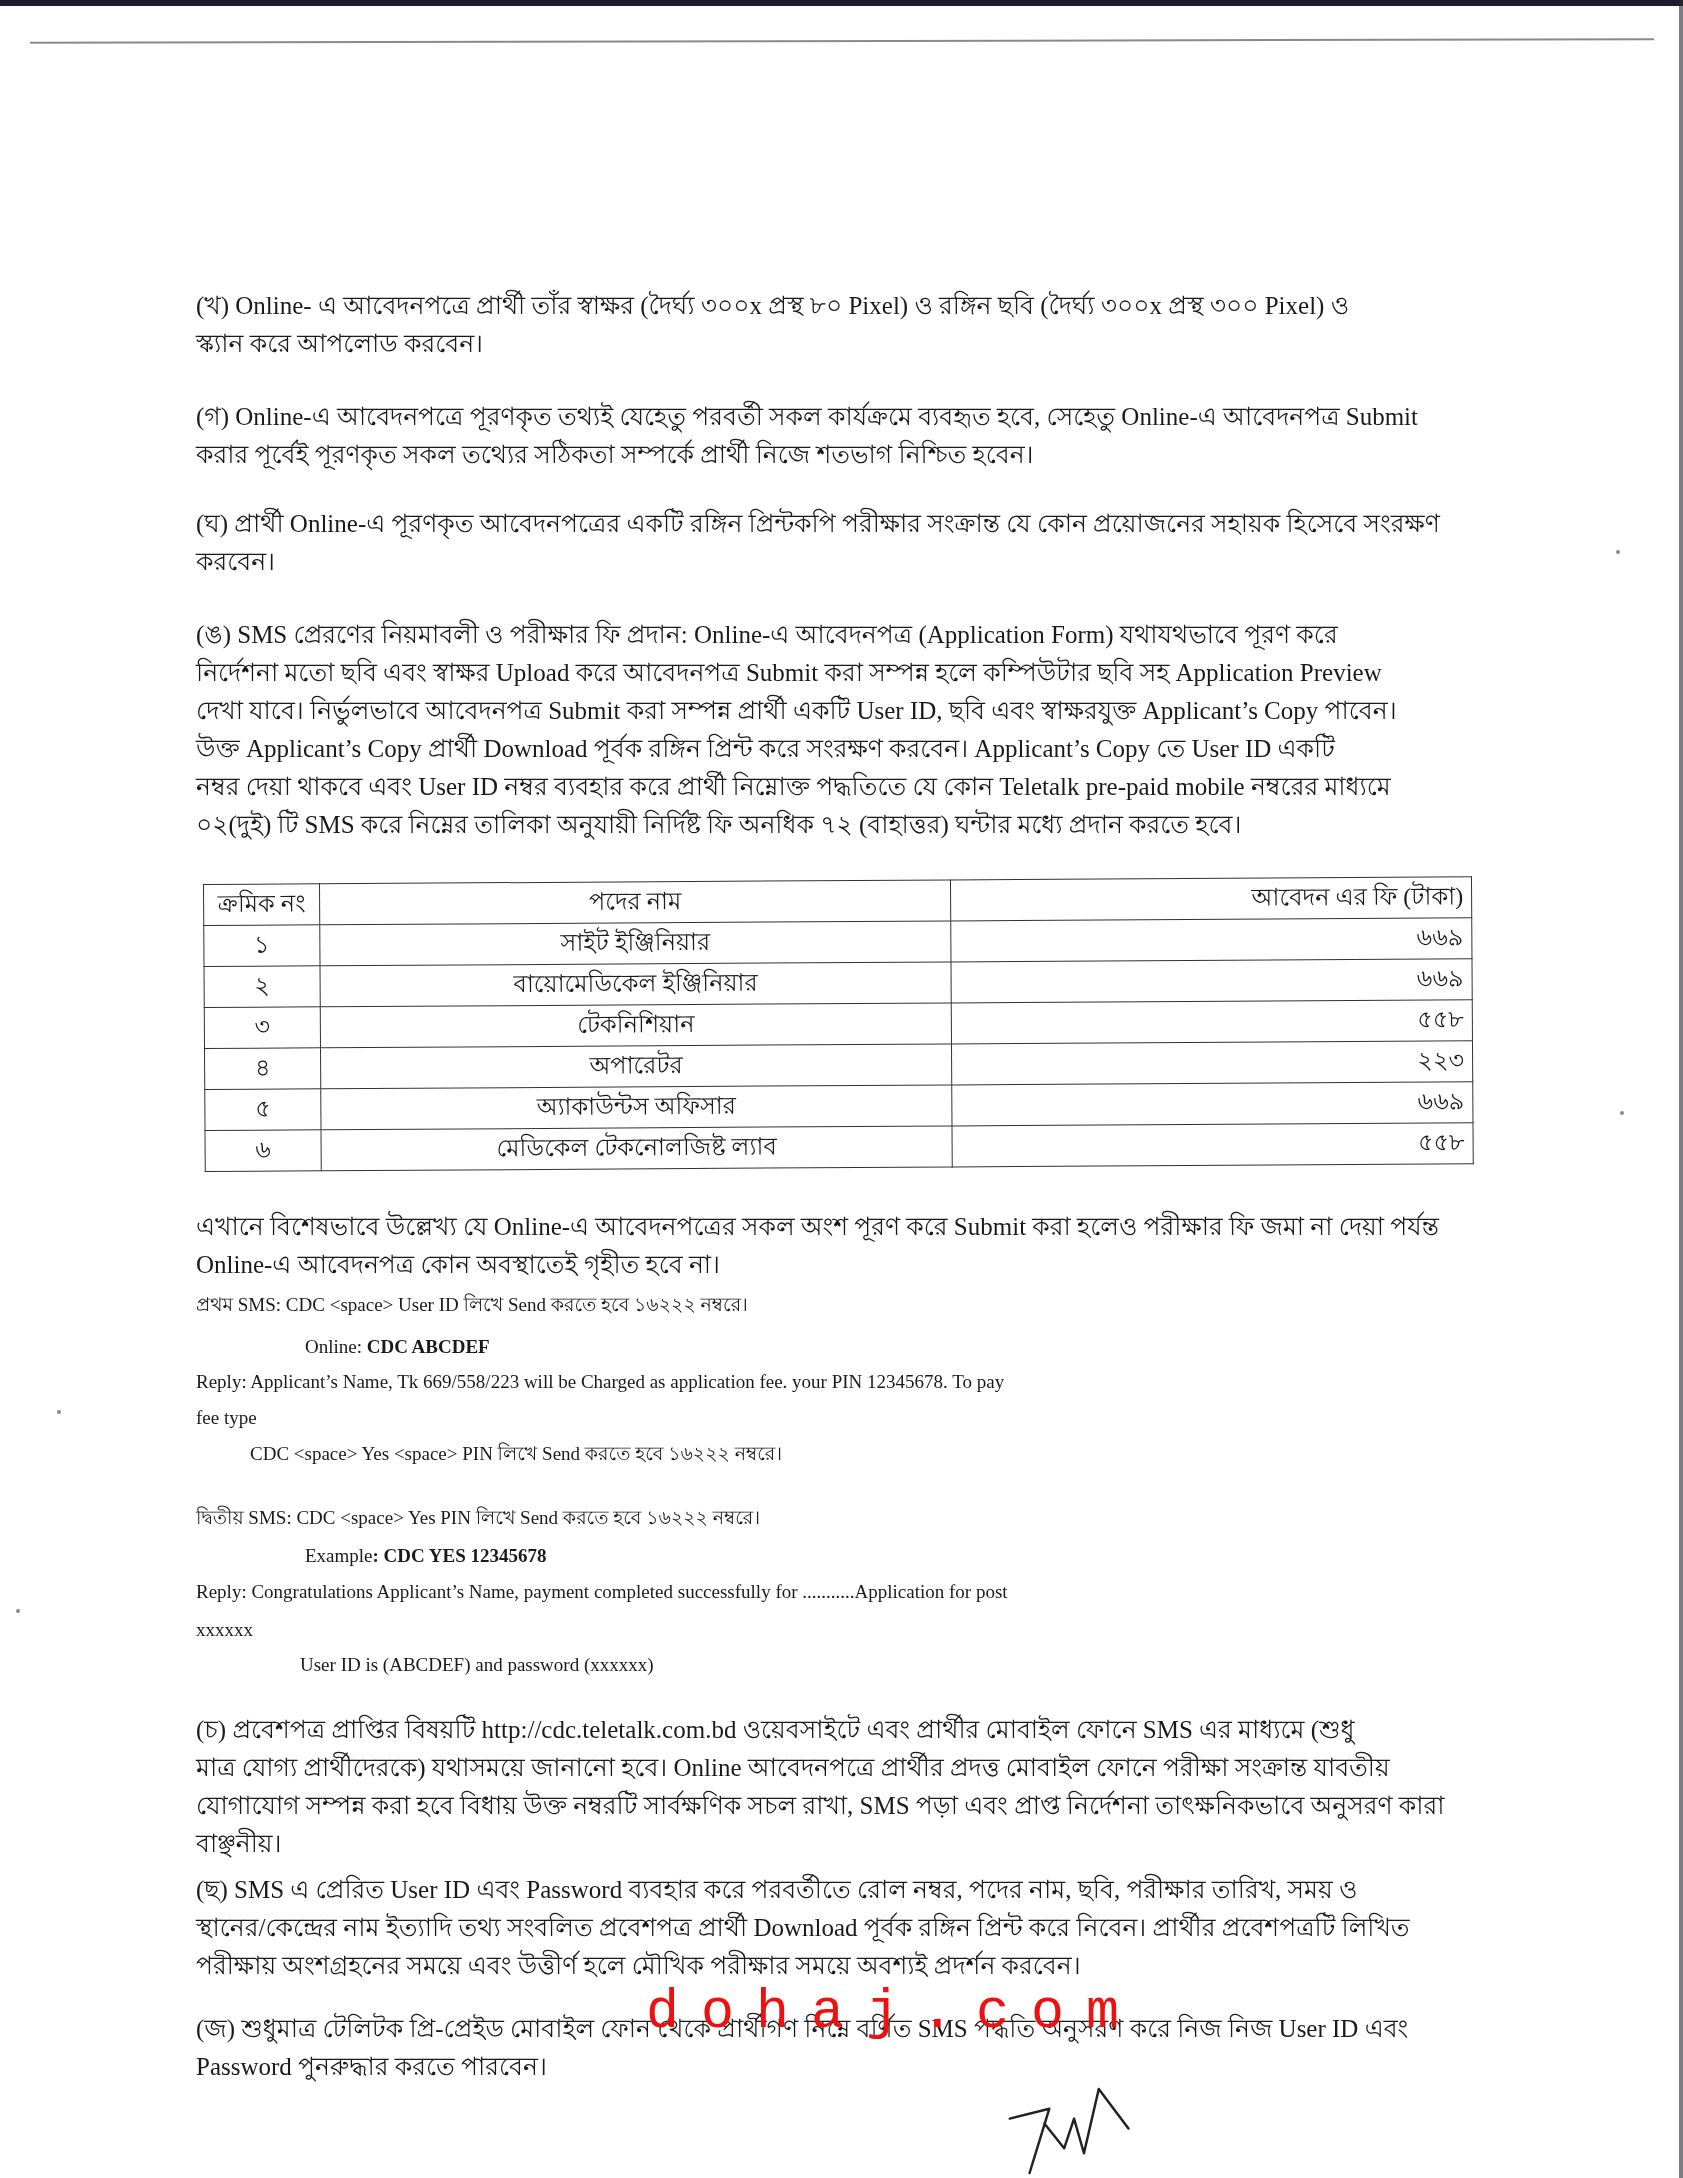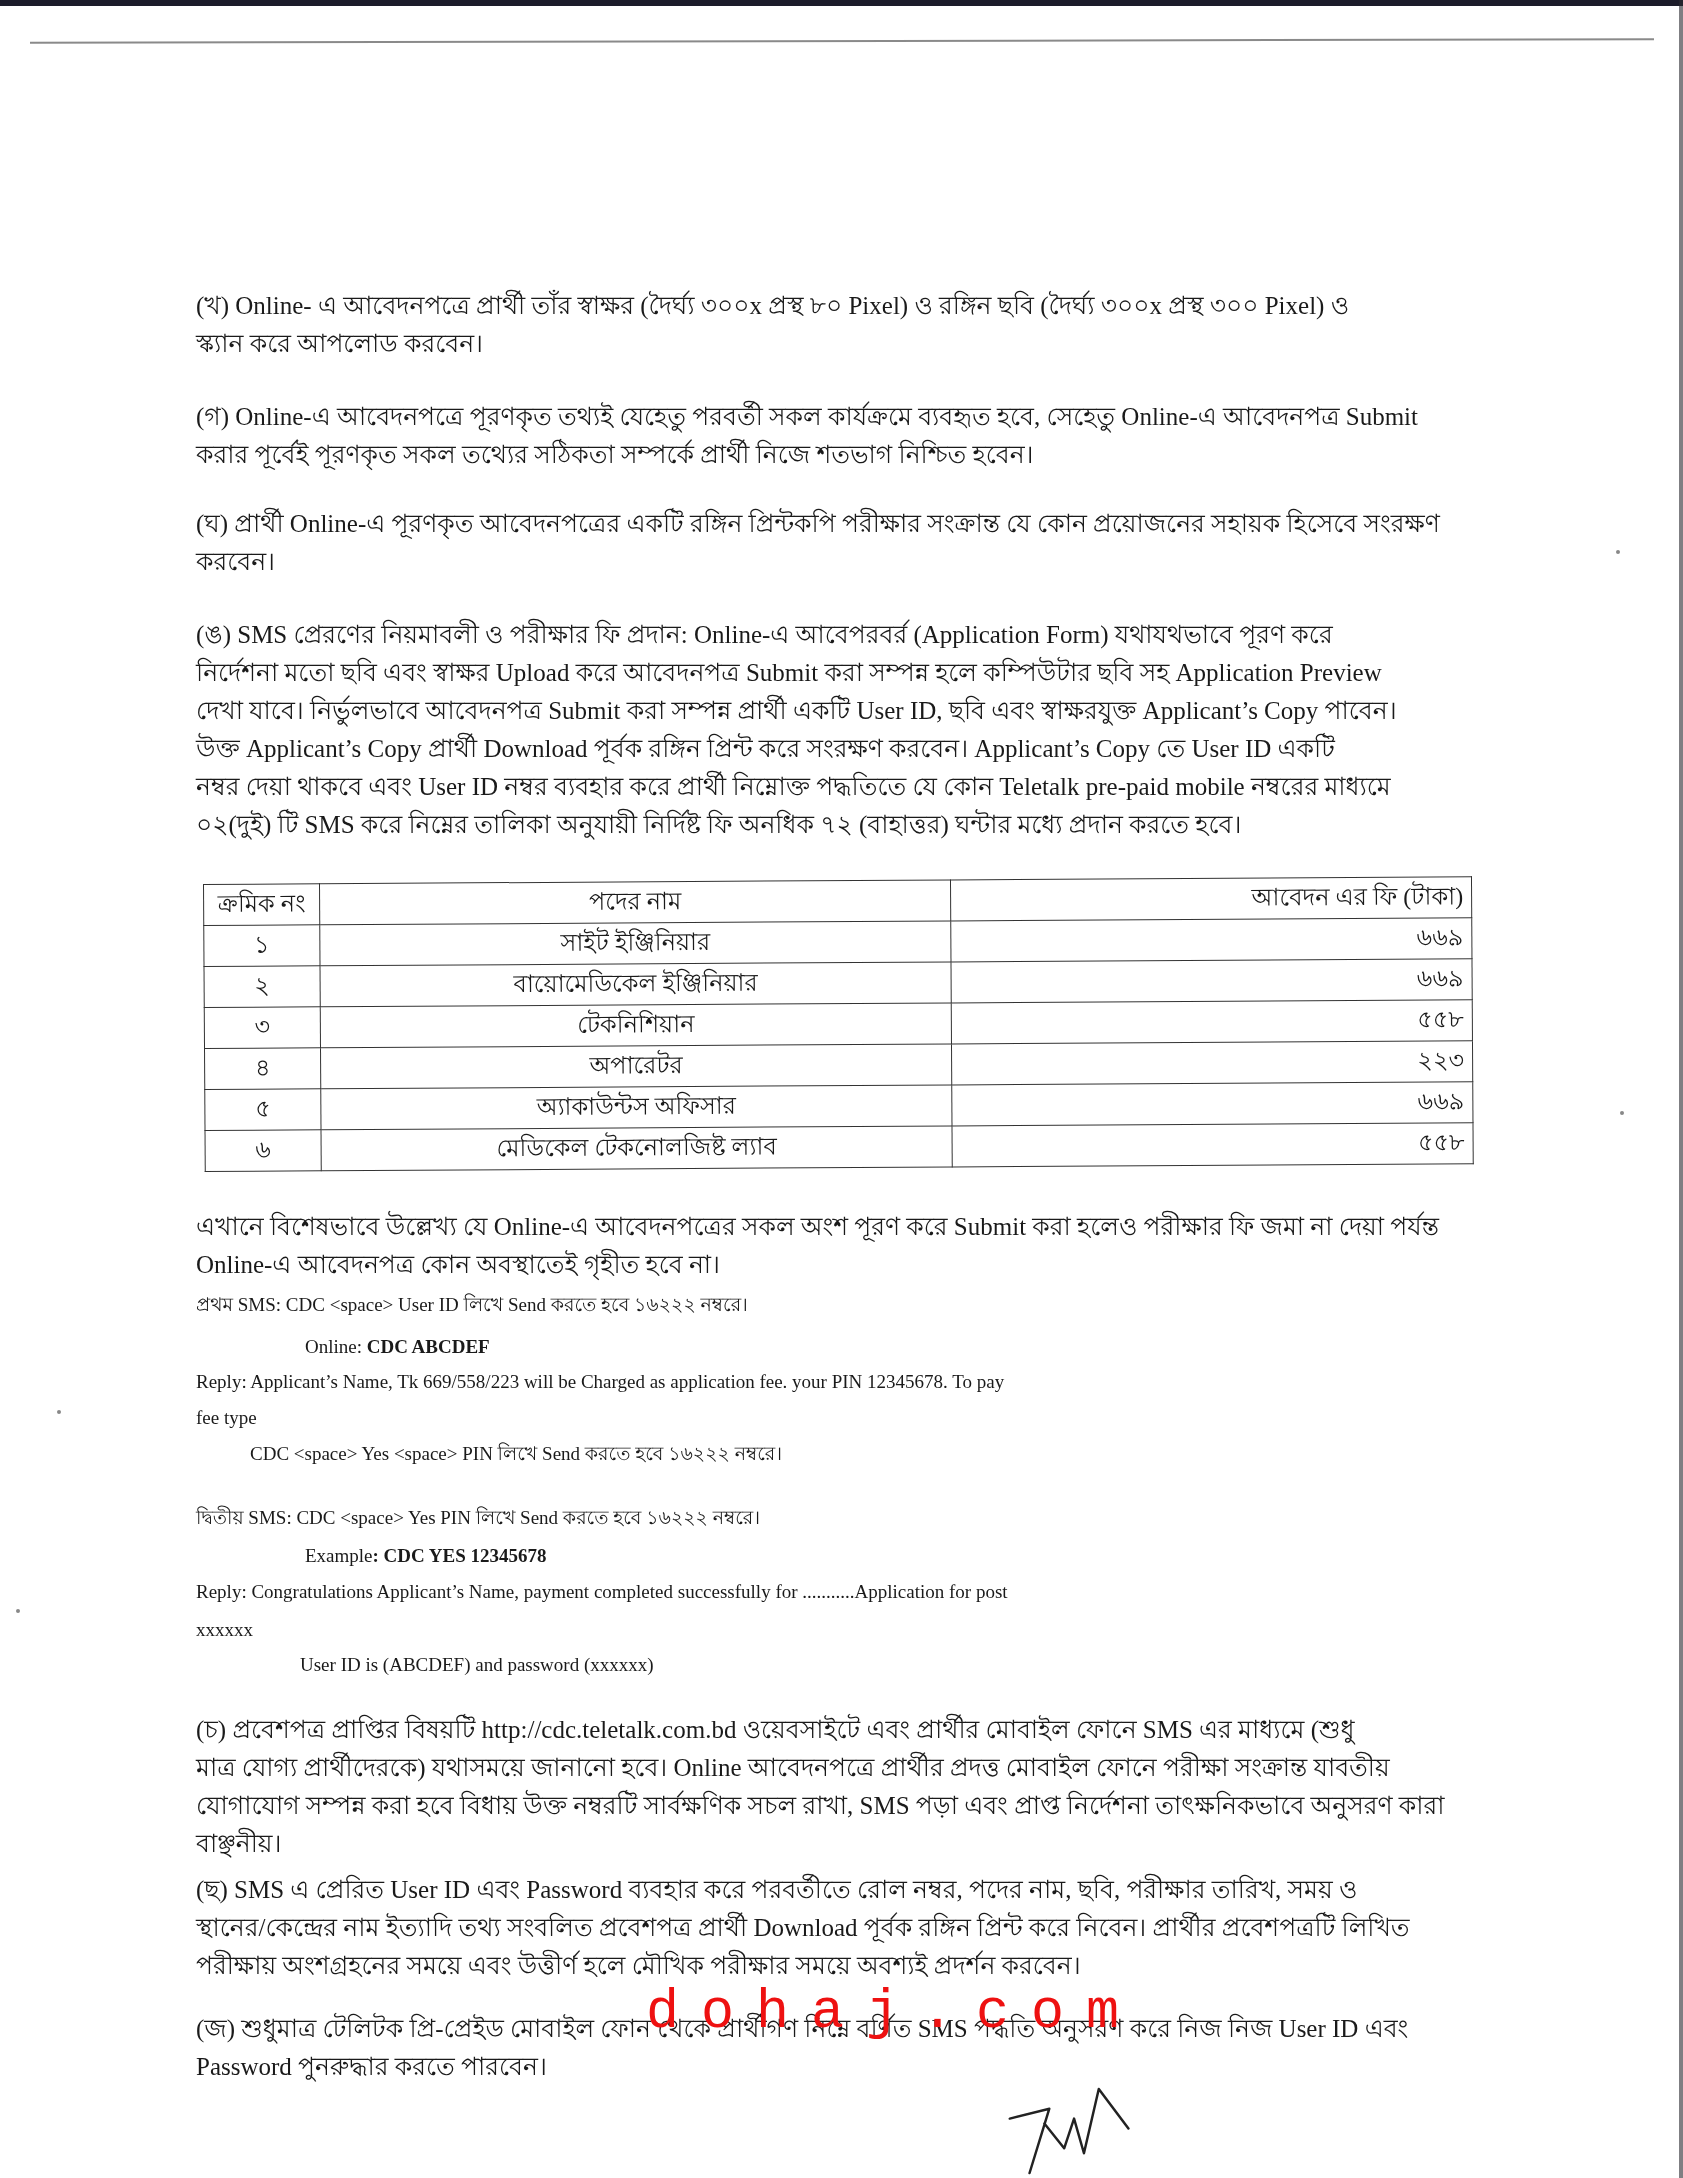--- a/index.html
+++ b/index.html
@@ -53,21 +53,21 @@
     <div>(গ) Online-এ আবেদনপত্রে পূরণকৃত তথ্যই যেহেতু পরবর্তী সকল কার্যক্রমে ব্যবহৃত হবে, সেহেতু Online-এ আবেদনপত্র Submit</div>
     <div>করার পূর্বেই পূরণকৃত সকল তথ্যের সঠিকতা সম্পর্কে প্রার্থী নিজে শতভাগ নিশ্চিত হবেন।</div>
   </div>
 
   <div class="para" style="top:505px;">
     <div>(ঘ) প্রার্থী Online-এ পূরণকৃত আবেদনপত্রের একটি রঙ্গিন প্রিন্টকপি পরীক্ষার সংক্রান্ত যে কোন প্রয়োজনের সহায়ক হিসেবে সংরক্ষণ</div>
     <div>করবেন।</div>
   </div>
 
   <div class="para" style="top:616px;">
-    <div>(ঙ) SMS প্রেরণের নিয়মাবলী ও পরীক্ষার ফি প্রদান: Online-এ আবেপরবর্র (Application Form) যথাযথভাবে পূরণ করে</div>
+    <div>(ঙ) SMS প্রেরণের নিয়মাবলী ও পরীক্ষার ফি প্রদান: Online-এ আবেদনপত্র (Application Form) যথাযথভাবে পূরণ করে</div>
     <div>নির্দেশনা মতো ছবি এবং স্বাক্ষর Upload করে আবেদনপত্র Submit করা সম্পন্ন হলে কম্পিউটার ছবি সহ Application Preview</div>
     <div>দেখা যাবে। নির্ভুলভাবে আবেদনপত্র Submit করা সম্পন্ন প্রার্থী একটি User ID, ছবি এবং স্বাক্ষরযুক্ত Applicant’s Copy পাবেন।</div>
     <div>উক্ত Applicant’s Copy প্রার্থী Download পূর্বক রঙ্গিন প্রিন্ট করে সংরক্ষণ করবেন। Applicant’s Copy তে User ID একটি</div>
     <div>নম্বর দেয়া থাকবে এবং User ID নম্বর ব্যবহার করে প্রার্থী নিম্নোক্ত পদ্ধতিতে যে কোন Teletalk pre-paid mobile নম্বরের মাধ্যমে</div>
     <div>০২(দুই) টি SMS করে নিম্নের তালিকা অনুযায়ী নির্দিষ্ট ফি অনধিক ৭২ (বাহাত্তর) ঘন্টার মধ্যে প্রদান করতে হবে।</div>
   </div>
 
   <table class="fees">
     <thead>
       <tr>

